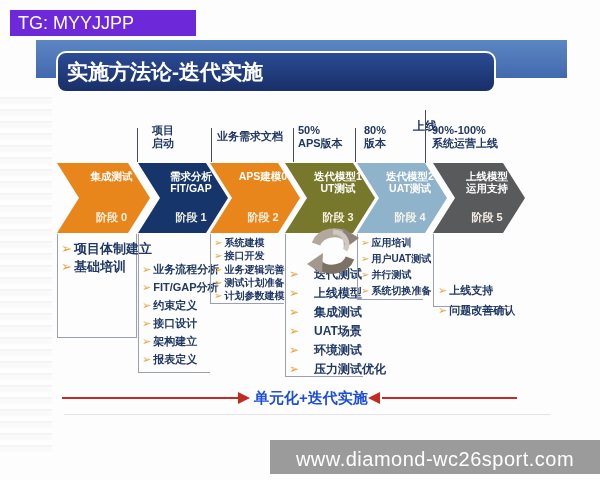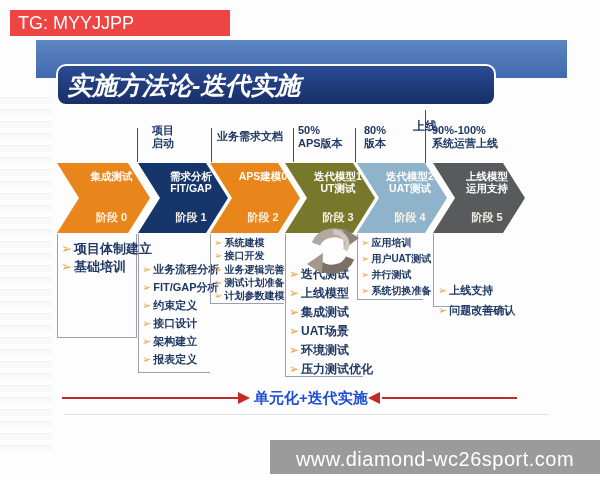--- a/index.html
+++ b/index.html
@@ -6,31 +6,31 @@
   body{width:600px;height:480px;background:#ffffff;overflow:hidden;
        font-family:"Liberation Sans","DejaVu Sans",sans-serif;}
   .slide{position:relative;width:600px;height:480px;background:#fdfdfd;}
 
   
   .edge-texture{position:absolute;left:0;top:92px;width:52px;height:365px;
     background:repeating-linear-gradient(180deg,#ffffff 0 5px,#ededef 5px 7px,#f7f7f8 7px 12px);
     opacity:.55;}
 
   
-  .tg-banner{position:absolute;left:10px;top:10px;width:220px;height:26px;
-    background:#ef4444;color:#ffffff;font-size:18px;line-height:26px;padding-left:8px;
+  .tg-banner{position:absolute;left:10px;top:10px;width:186px;height:26px;
+    background:#6d28d9;color:#ffffff;font-size:18px;line-height:26px;padding-left:8px;
     box-sizing:border-box;}
 
   
   .title-band{position:absolute;left:36px;top:40px;width:531px;height:38px;
     background:linear-gradient(180deg,#5d86c4,#4169ad);}
-  .title-box{position:absolute;left:56px;top:64px;width:440px;height:42px;
+  .title-box{position:absolute;left:56px;top:51px;width:440px;height:42px;
     background:linear-gradient(180deg,#2b4b94,#182f68);
     border:2px solid #ffffff;border-radius:10px;box-sizing:border-box;
-    color:#ffffff;font-size:25px;font-weight:bold;line-height:38px;padding-left:9px;font-style:italic;}
+    color:#ffffff;font-size:21px;font-weight:bold;line-height:38px;padding-left:9px;}
 
   
   .ms-label{position:absolute;color:#1f3864;font-size:11px;font-weight:bold;line-height:13px;white-space:nowrap;}
   .ms-tick{position:absolute;width:1px;background:#4a4a56;}
   .golive{position:absolute;left:395px;top:94px;width:60px;text-align:center;
     color:#1f3864;font-size:12px;font-weight:bold;margin-top:24px;}
   .golive-line{position:absolute;left:425px;top:110px;width:1px;height:52px;background:#4a4a56;}
   .t0{left:137px;top:128px;height:34px;} .l0{left:152px;top:124px;}
   .t1{left:211px;top:128px;height:34px;} .l1{left:217px;top:130px;}
   .t2{left:293px;top:128px;height:34px;} .l2{left:298px;top:124px;}
@@ -57,21 +57,21 @@
     color:#1f3864;font-weight:bold;}
   .blt{color:#e8a23c;margin-right:2px;}
   .blt::before{content:"➢";}
   .L0{left:57px;top:234px;width:80px;height:104px;border-width:0 1px 1px 1px;padding:6px 0 0 3px;}
   .L0 .row{font-size:13px;line-height:18px;}
   .L1{left:138px;top:234px;width:72px;height:139px;border-width:0 0 1px 1px;padding:26px 0 0 3px;}
   .L1 .row{font-size:11px;line-height:18px;}
   .L2{left:210px;top:234px;width:74px;height:70px;border-width:0 0 1px 1px;padding:2px 0 0 3px;}
   .L2 .row{font-size:10px;line-height:13.3px;}
   .L3{left:285px;top:234px;width:78px;height:143px;border-width:0 0 1px 1px;padding:31px 0 0 3px;}
-  .L3 .row{font-size:12px;line-height:19px;}
+  .L3 .row{font-size:12px;line-height:19px;gap:13px;}
   .L4{left:357px;top:234px;width:66px;height:66px;border-width:0 0 1px 1px;padding:1px 0 0 3px;}
   .L4 .row{font-size:10px;line-height:16px;}
   .L5{left:433px;top:234px;width:77px;height:73px;border-width:0 0 1px 1px;padding:46px 0 0 4px;}
   .L5 .row{font-size:11px;line-height:20px;}
 
   
   .cycle{position:absolute;left:303px;top:222px;width:60px;height:58px;}
 
   
   .red-line{position:absolute;top:397px;height:2px;background:#c22b23;}

